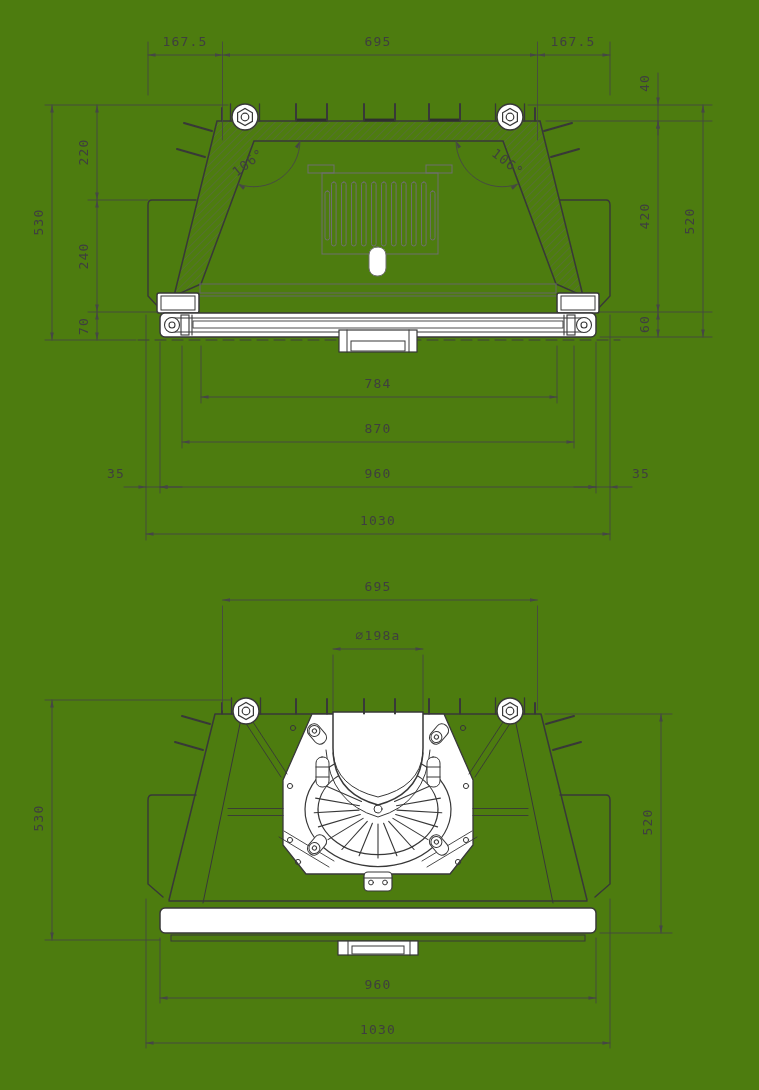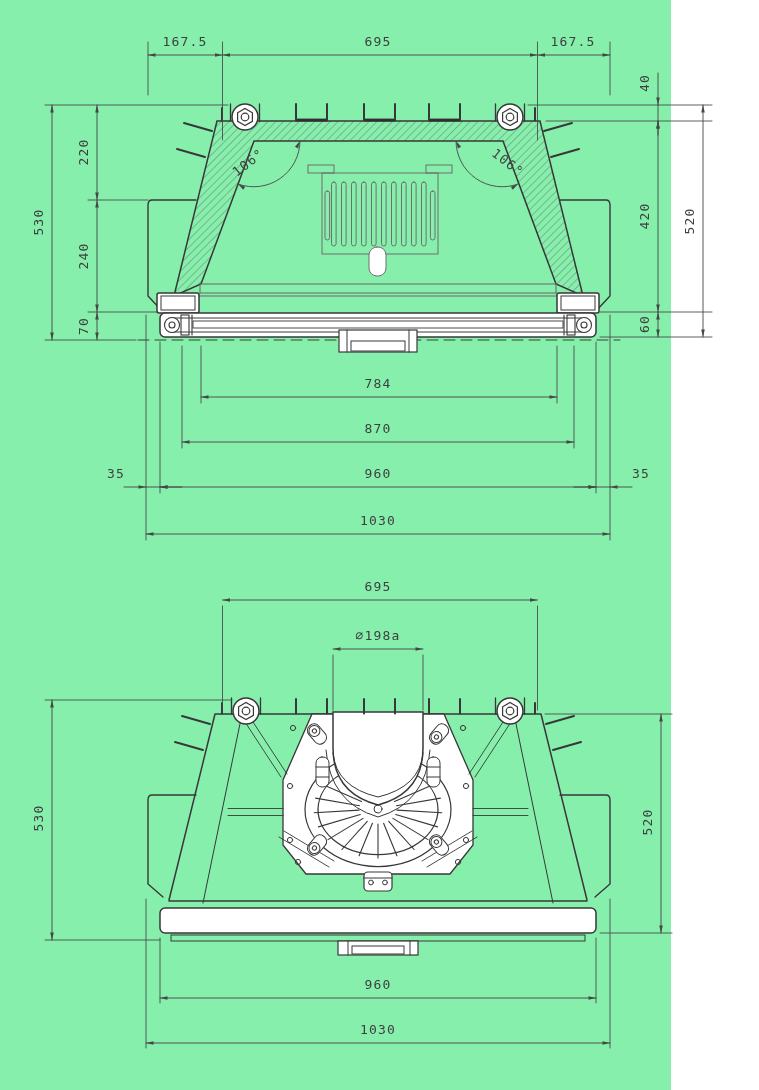--- a/index.html
+++ b/index.html
@@ -1,16 +1,16 @@
 <!DOCTYPE html>
 <html><head>
 <meta charset="utf-8">
 <style>
   html,body{margin:0;padding:0;background:#ffffff;}
-  .stage{width:671px;height:1090px;position:relative;background:#86efac;font-family:"DejaVu Sans Mono",monospace;}
+  .stage{width:759px;height:1090px;position:relative;background:#4d7c0f;font-family:"DejaVu Sans Mono",monospace;}
   svg{display:block;}
   text.dim{font-family:"DejaVu Sans Mono",monospace;font-size:13px;letter-spacing:1.2px;fill:#3f3f3f;}
 </style>
 </head>
 <body>
 
 <div class="stage">
 <svg width="759" height="1090" viewBox="0 0 759 1090">
   <defs>
     <pattern id="hatch" width="5.5" height="5.5" patternUnits="userSpaceOnUse" patternTransform="rotate(45)">

